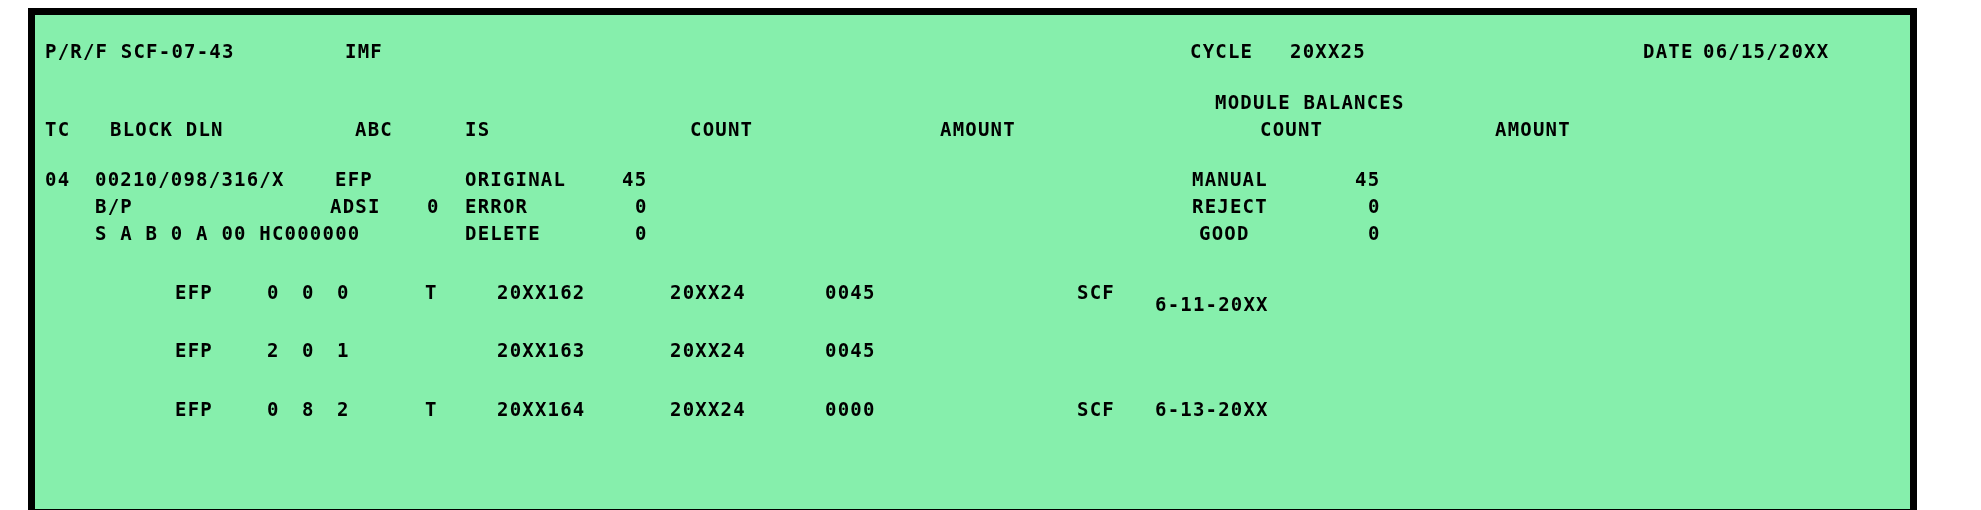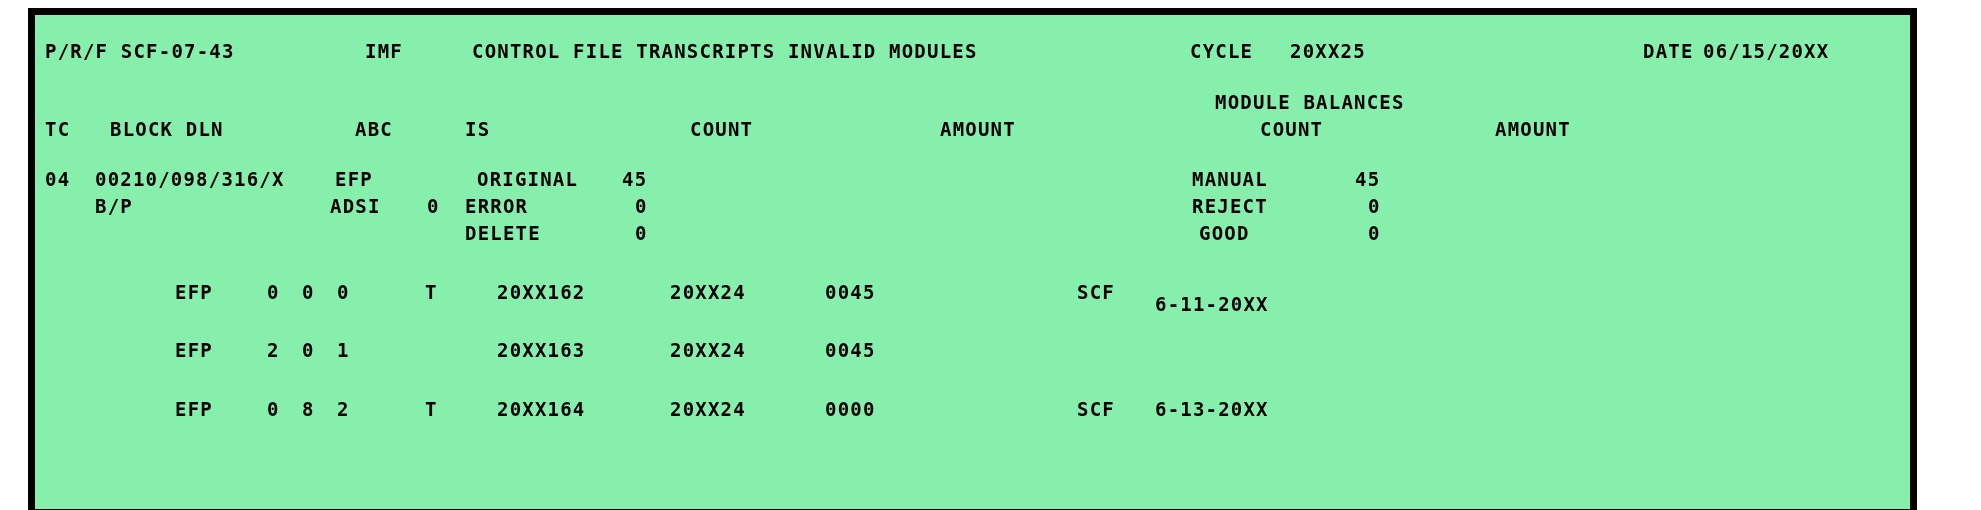--- a/index.html
+++ b/index.html
@@ -40,22 +40,21 @@
   }
 </style>
 </head>
 <body>
 
 <div class="screen">
   <div class="sheet">
 
     
     <div class="cell" style="left:10px;  top:27px;">P/R/F SCF-07-43</div>
-    <div class="cell" style="left:310px; top:27px;margin-left:20px;">IMF</div>
-    <div class="cell" style="left:437px; top:27px;">CONTROL FILE TRANSCRIPTS INVALID MODULES</div>
+    <div class="cell" style="left:310px; top:27px;">IMF</div>
     <div class="cell" style="left:1155px;top:27px;">CYCLE</div>
     <div class="cell" style="left:1255px;top:27px;text-align:center;">20XX25</div>
     <div class="cell" style="left:1608px;top:27px;">DATE</div>
     <div class="cell" style="left:1668px;top:27px;">06/15/20XX</div>
 
     
     <div class="cell" style="left:1180px;top:78px;">MODULE BALANCES</div>
 
     
     <div class="cell" style="left:10px;  top:105px;">TC</div>
@@ -64,28 +63,29 @@
     <div class="cell" style="left:405px; top:105px;margin-left:25px;">IS</div>
     <div class="cell" style="left:655px; top:105px;">COUNT</div>
     <div class="cell" style="left:905px; top:105px;">AMOUNT</div>
     <div class="cell" style="left:1225px;top:105px;">COUNT</div>
     <div class="cell" style="left:1460px;top:105px;">AMOUNT</div>
 
     
     <div class="cell" style="left:10px;  top:155px;">04</div>
     <div class="cell" style="left:60px;  top:155px;">00210/098/316/X</div>
     <div class="cell" style="left:60px;  top:182px;">B/P</div>
+    <div class="cell" style="left:60px;  top:209px;">S A B 0 A 00 HC000000</div>
 
     
     <div class="cell" style="left:300px; top:155px;">EFP</div>
     <div class="cell" style="left:295px; top:182px;">ADSI</div>
     <div class="cell" style="left:392px; top:182px;">0</div>
 
     
-    <div class="cell" style="left:442px; top:155px;text-align:right;">ORIGINAL</div>
+    <div class="cell" style="left:430px; top:155px;text-align:right;">ORIGINAL</div>
     <div class="cell" style="left:430px; top:182px;">ERROR</div>
     <div class="cell" style="left:430px; top:209px;">DELETE</div>
     <div class="cell" style="left:587px; top:155px;">45</div>
     <div class="cell" style="left:600px; top:182px;">0</div>
     <div class="cell" style="left:600px; top:209px;">0</div>
 
     
     <div class="cell" style="left:1157px;top:155px;">MANUAL</div>
     <div class="cell" style="left:1157px;top:182px;text-align:right;">REJECT</div>
     <div class="cell" style="left:1157px;top:209px;margin-left:7px;">GOOD</div>

